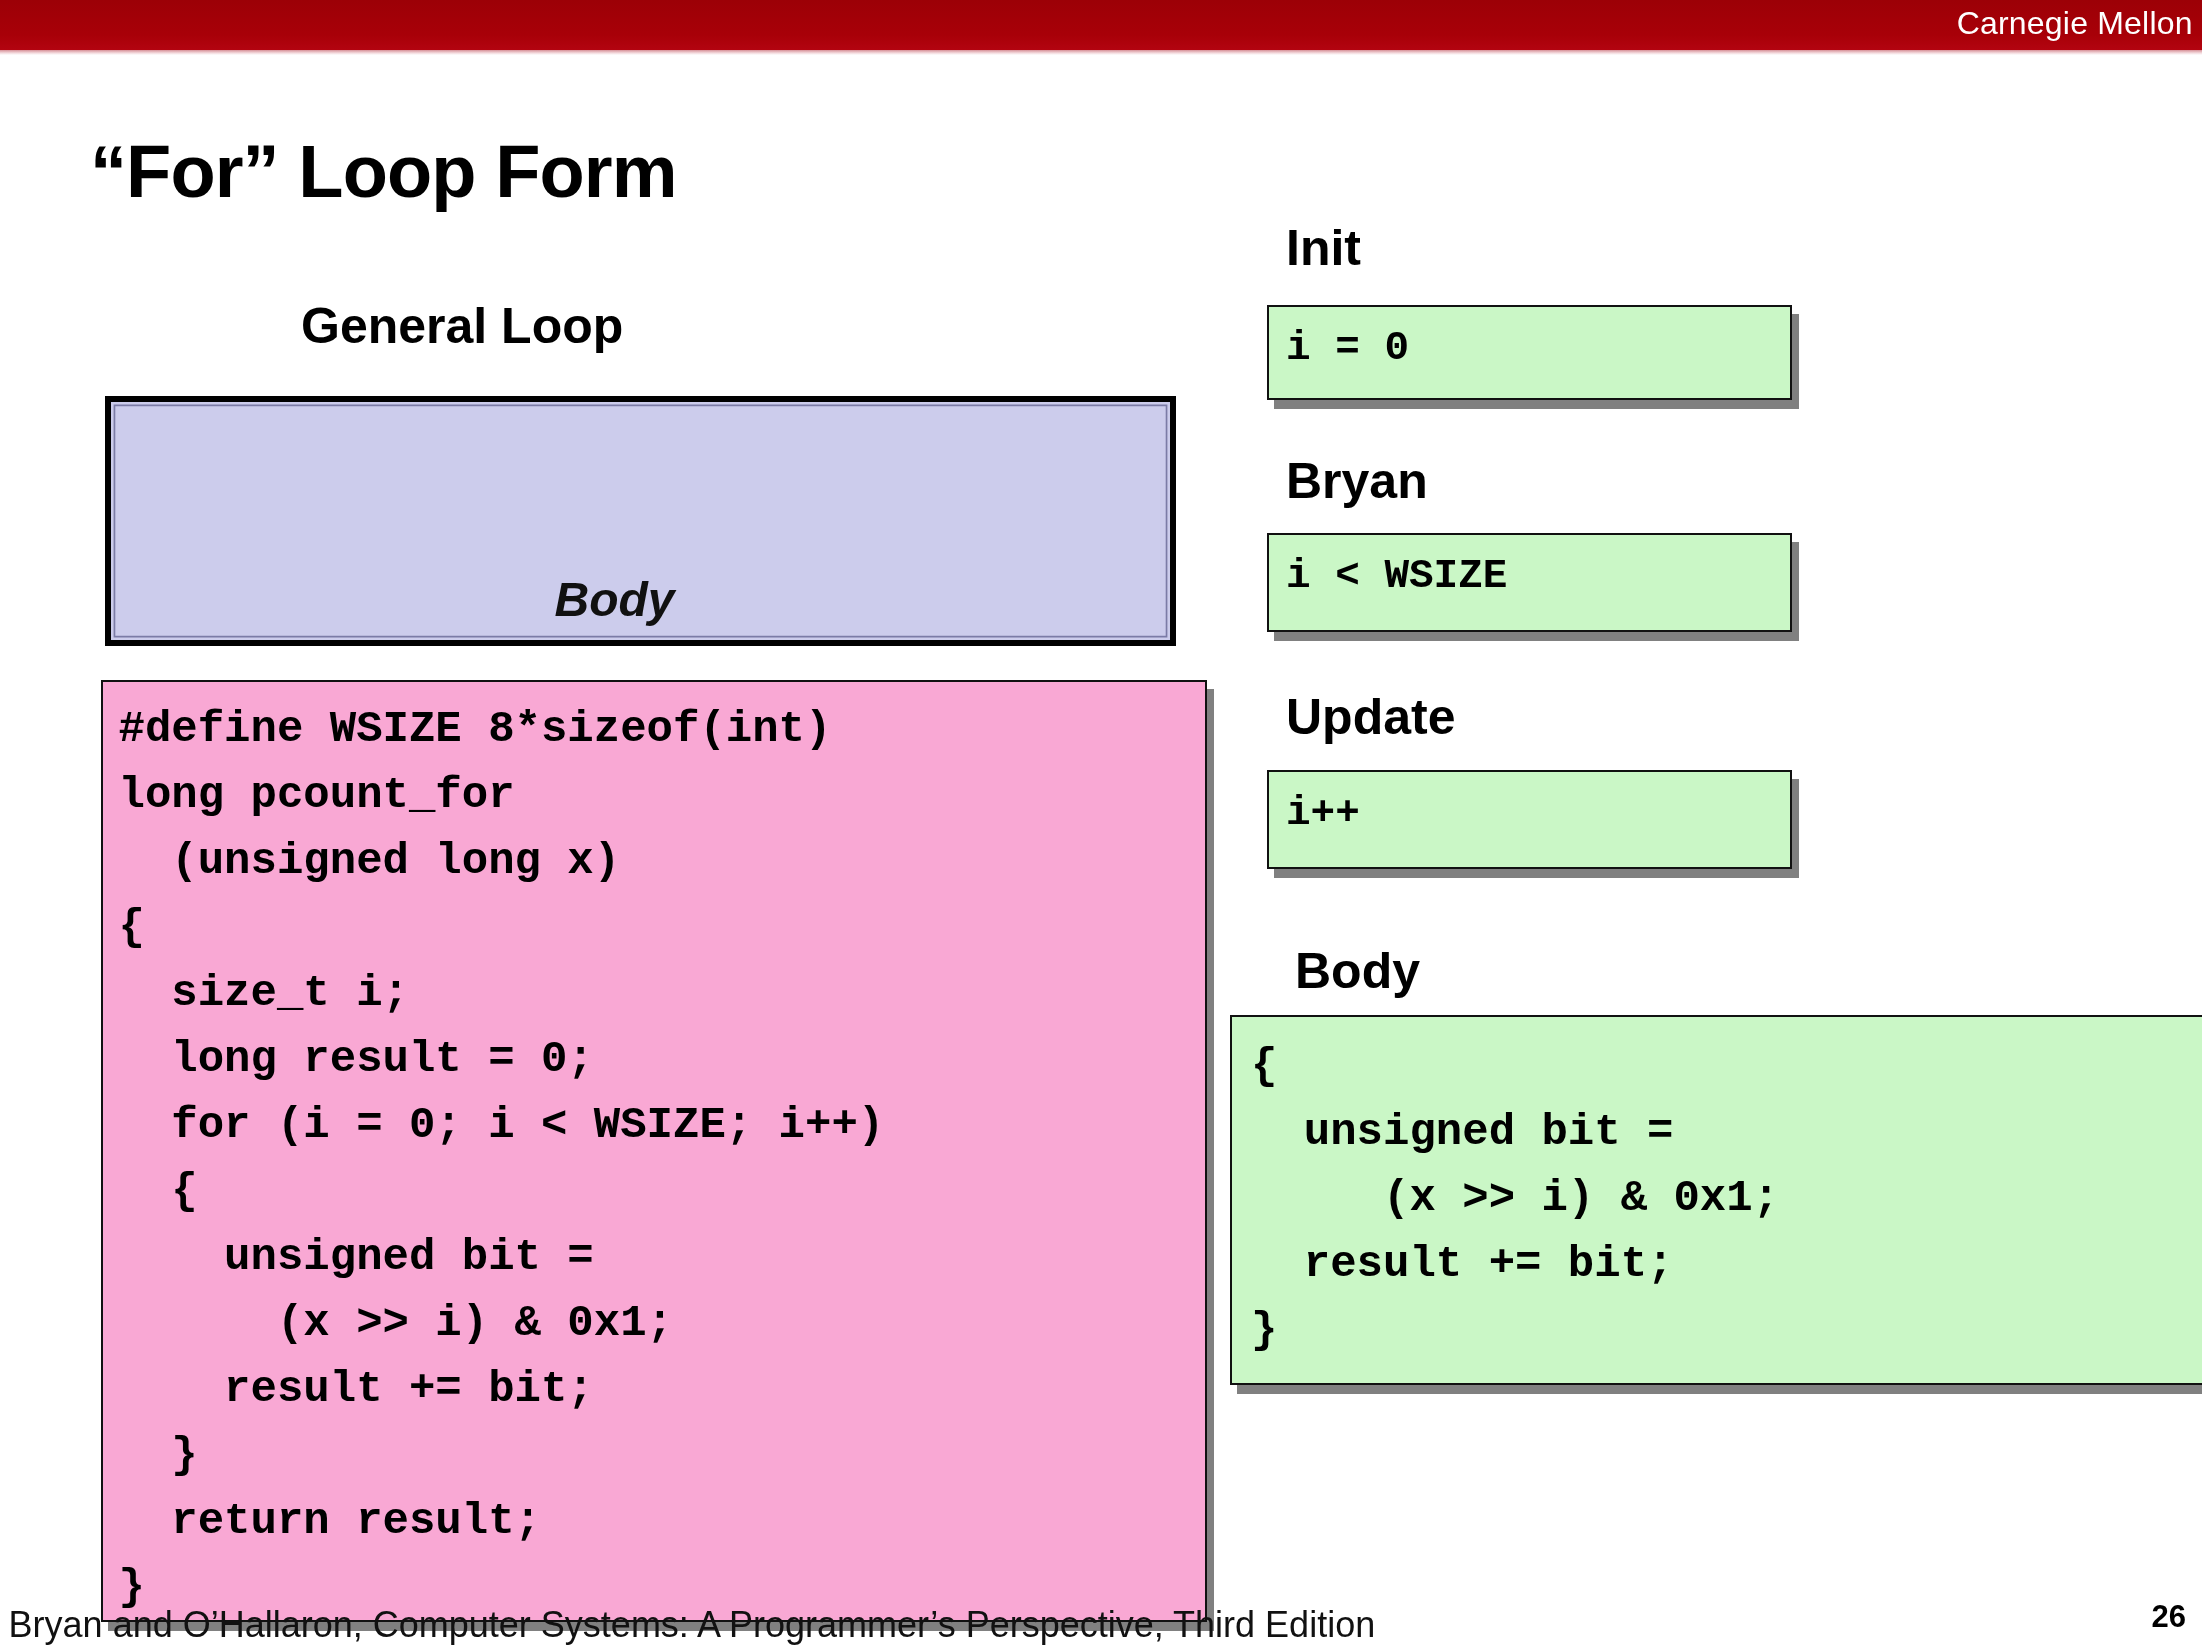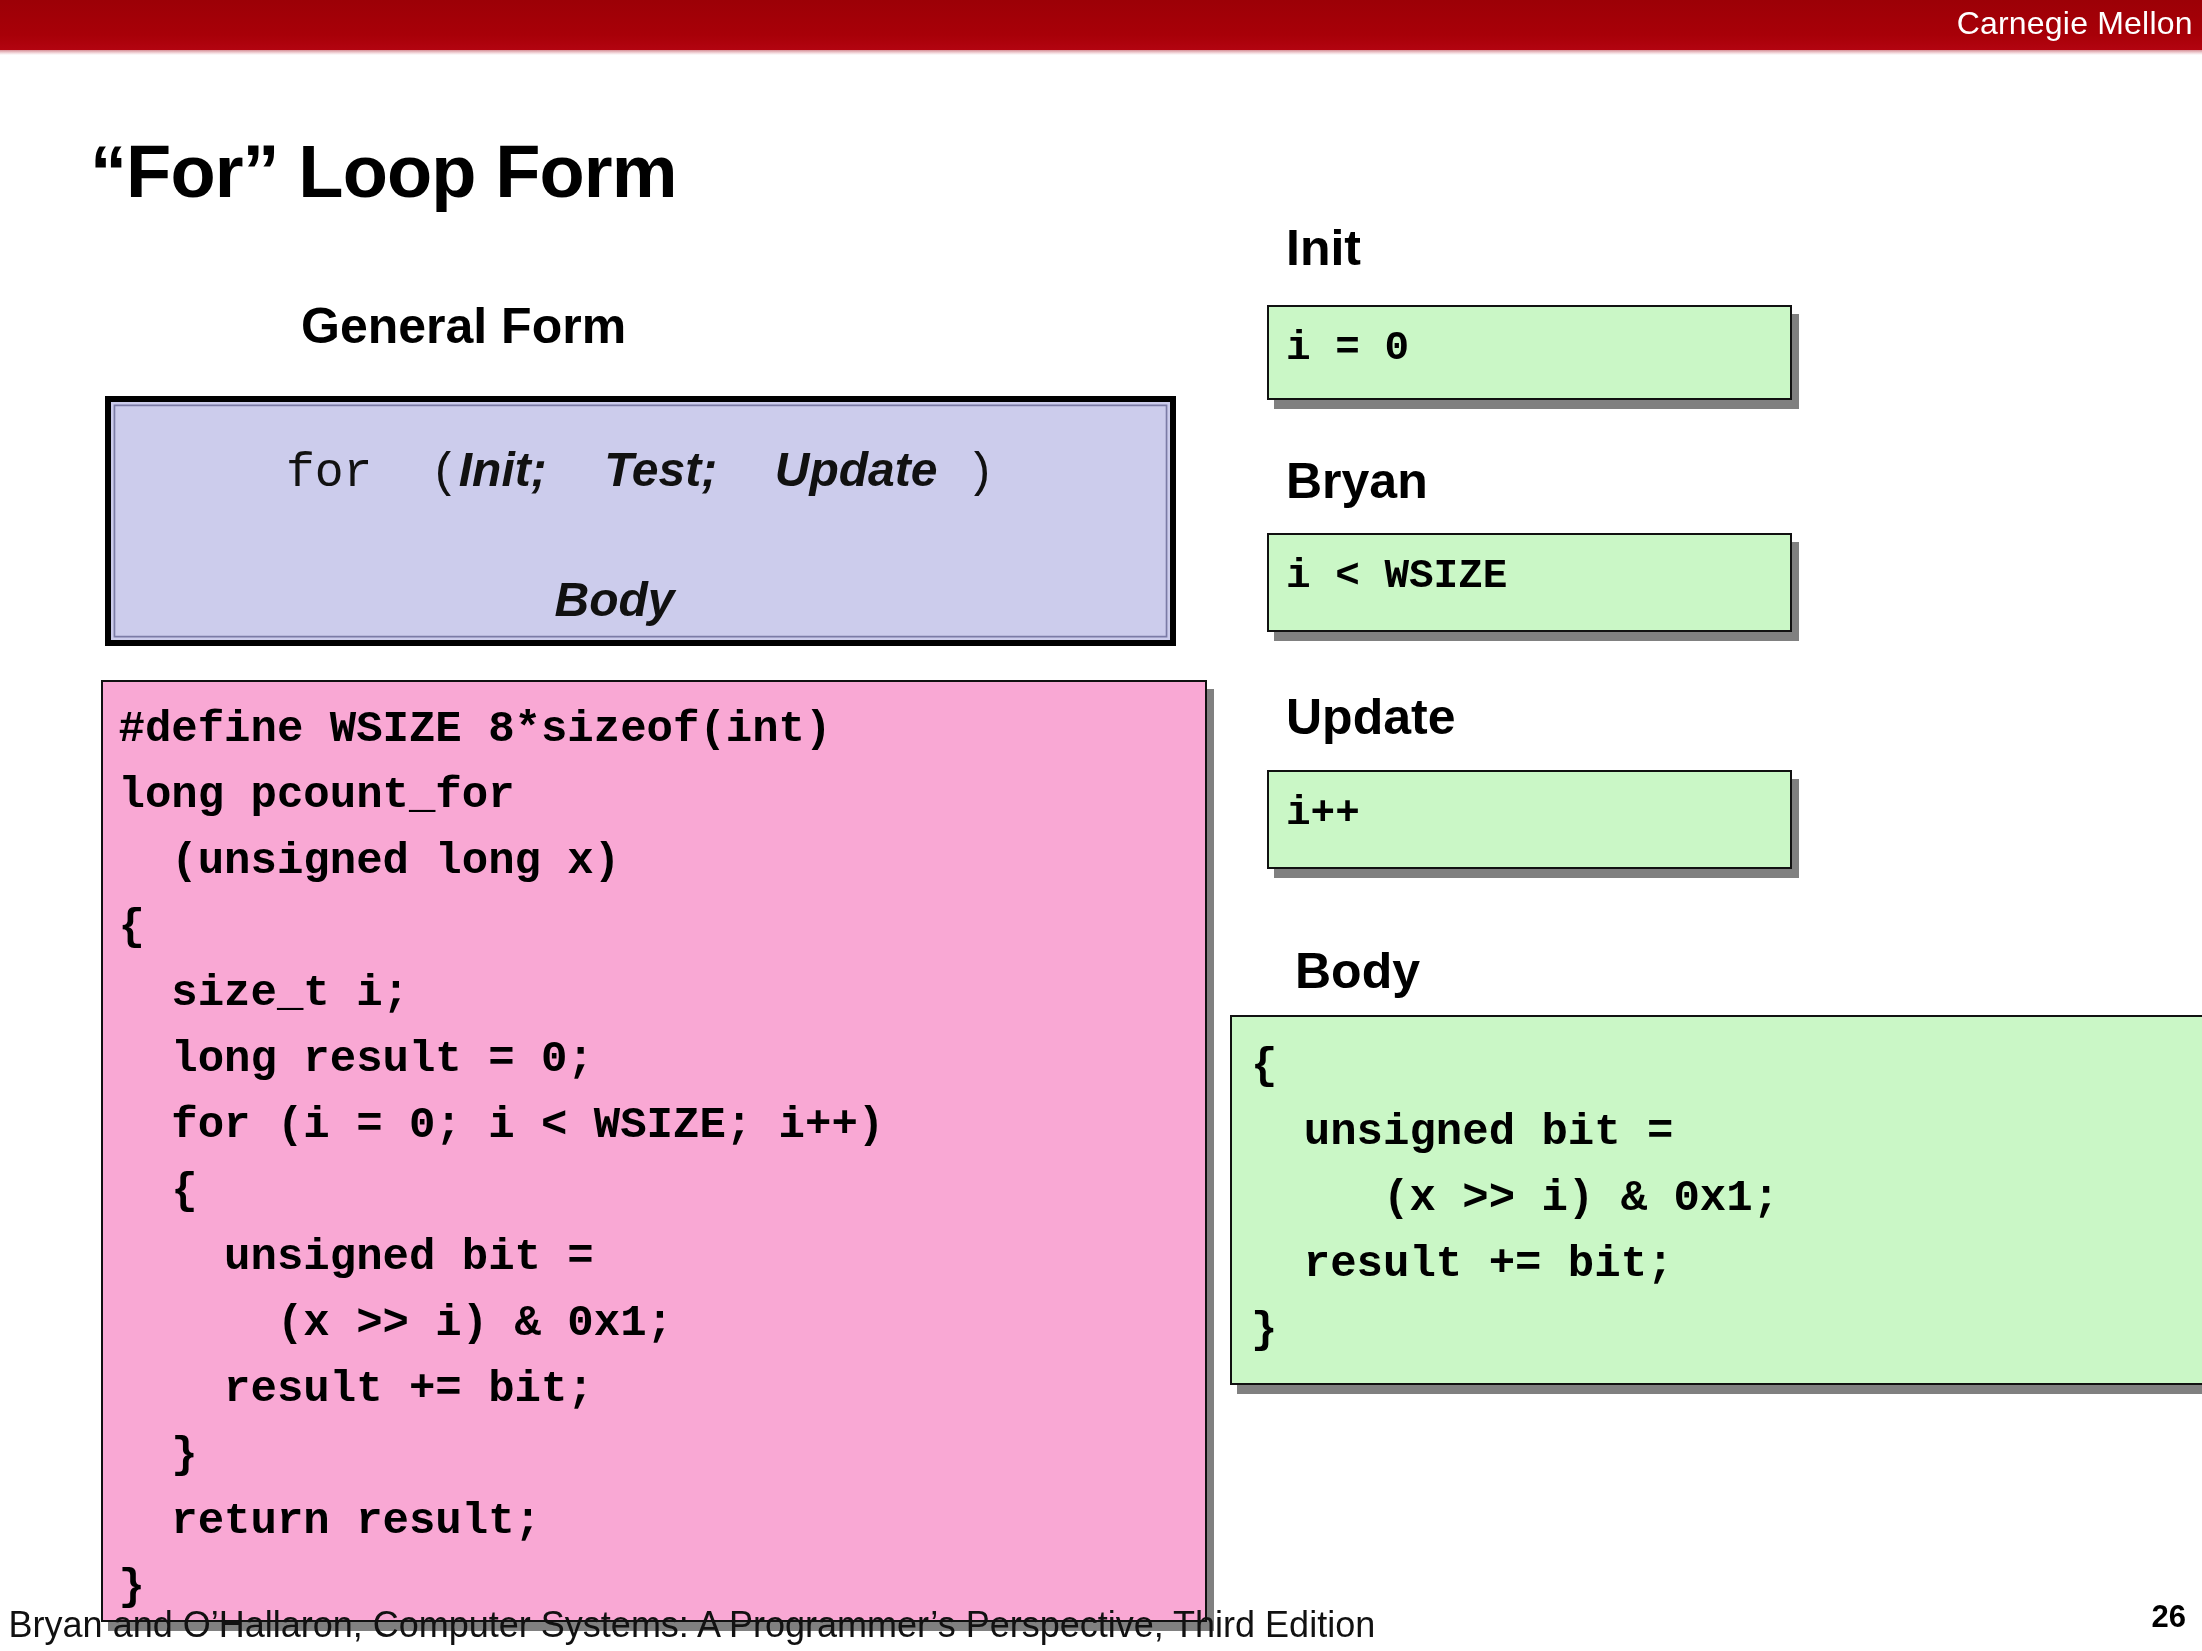--- a/index.html
+++ b/index.html
@@ -115,27 +115,24 @@
 </style>
 </head>
 <body>
 
 <div class="topbar"></div>
 <div class="topbar-underline"></div>
 <div class="brand">Carnegie Mellon</div>
 
 <div class="slide-title">“For” Loop Form</div>
 
-<div class="hdr hdr-general">General Form</div>
+<div class="hdr hdr-general">General Loop</div>
 
 <div class="boxwrap" id="general-form-box">
   <div class="box">
-    <div class="gf-line1">
-      <span class="mono">for</span><span class="mono">&nbsp;&nbsp;</span><span class="mono">(</span><span class="ital">Init;</span><span class="mono">&nbsp;&nbsp;</span><span class="ital">Test;</span><span class="mono">&nbsp;&nbsp;</span><span class="ital">Update</span><span class="mono">&nbsp;</span><span class="mono">)</span>
-    </div>
     <div class="gf-line2">
       <span class="ital gf-off">Body</span>
     </div>
   </div>
 </div>
 
 <div class="boxwrap" id="c-code-box">
   <div class="shadow"></div>
   <div class="box">
     <pre id="c-code-pre">#define WSIZE 8*sizeof(int)

